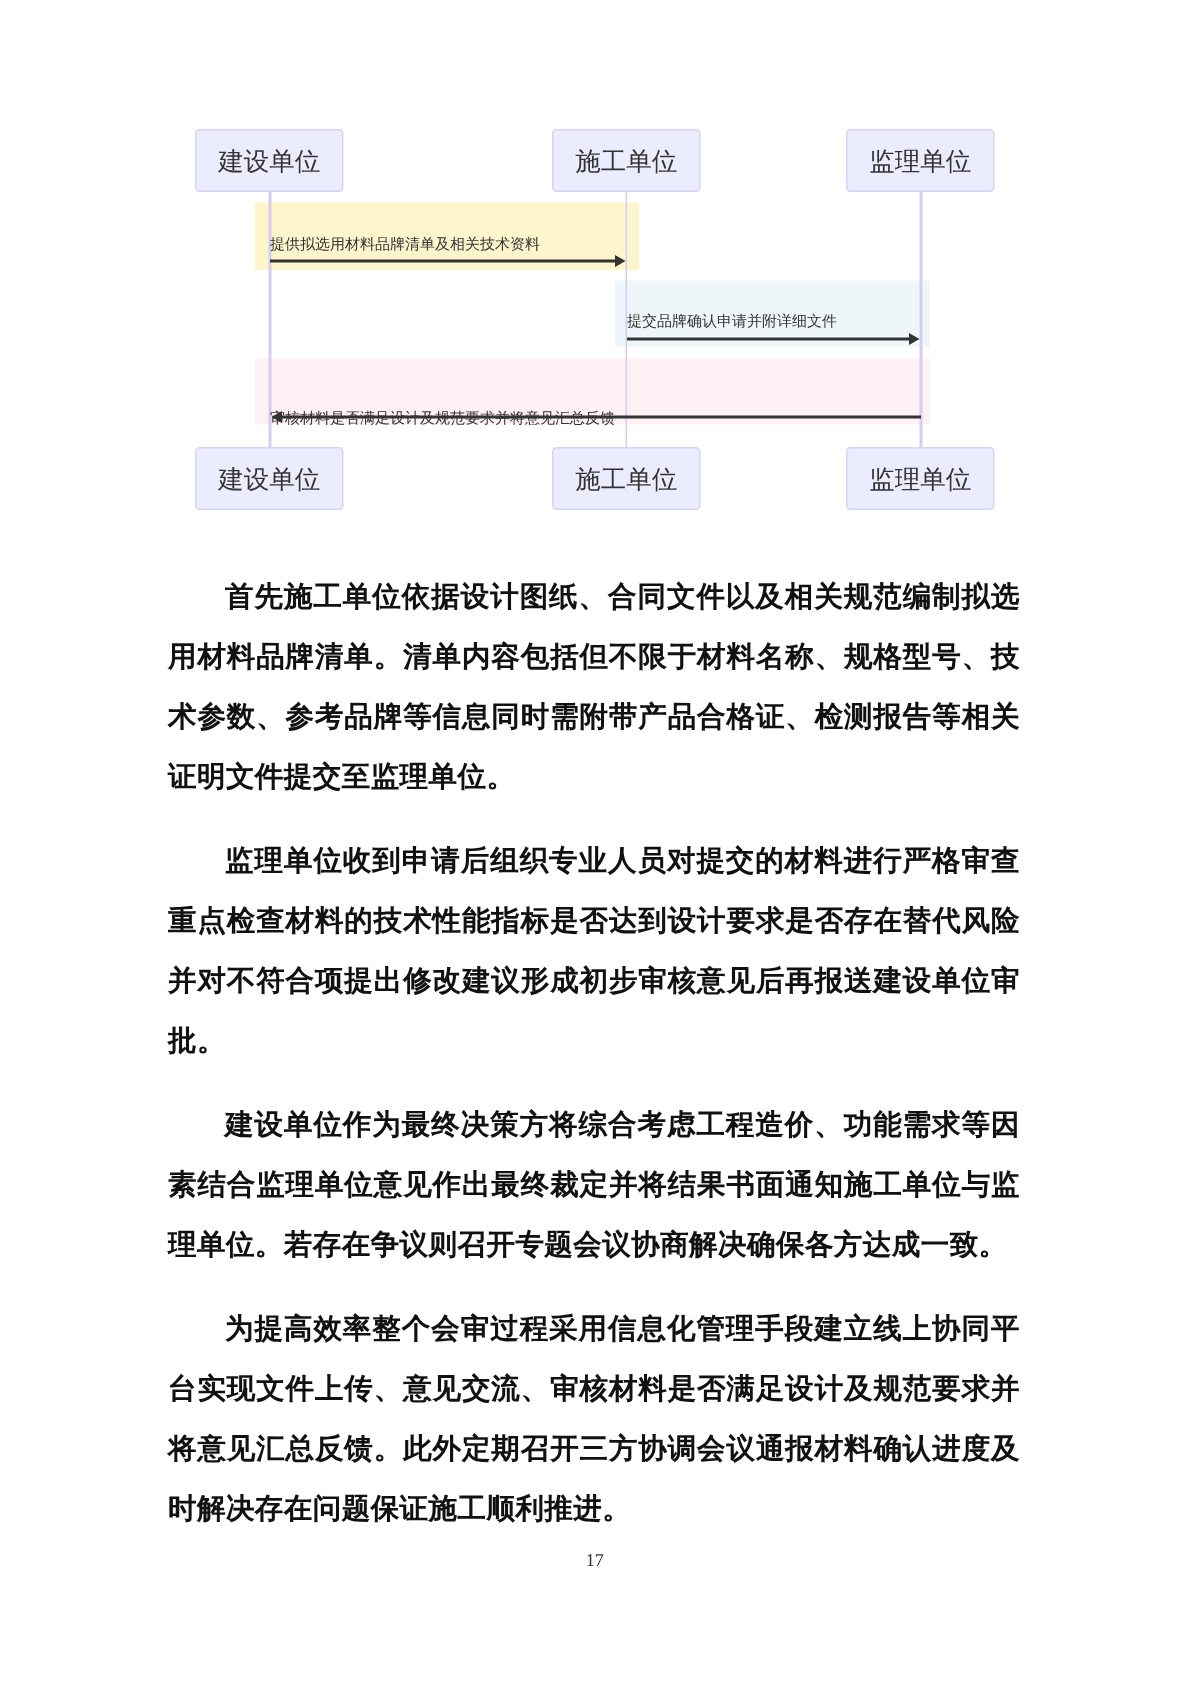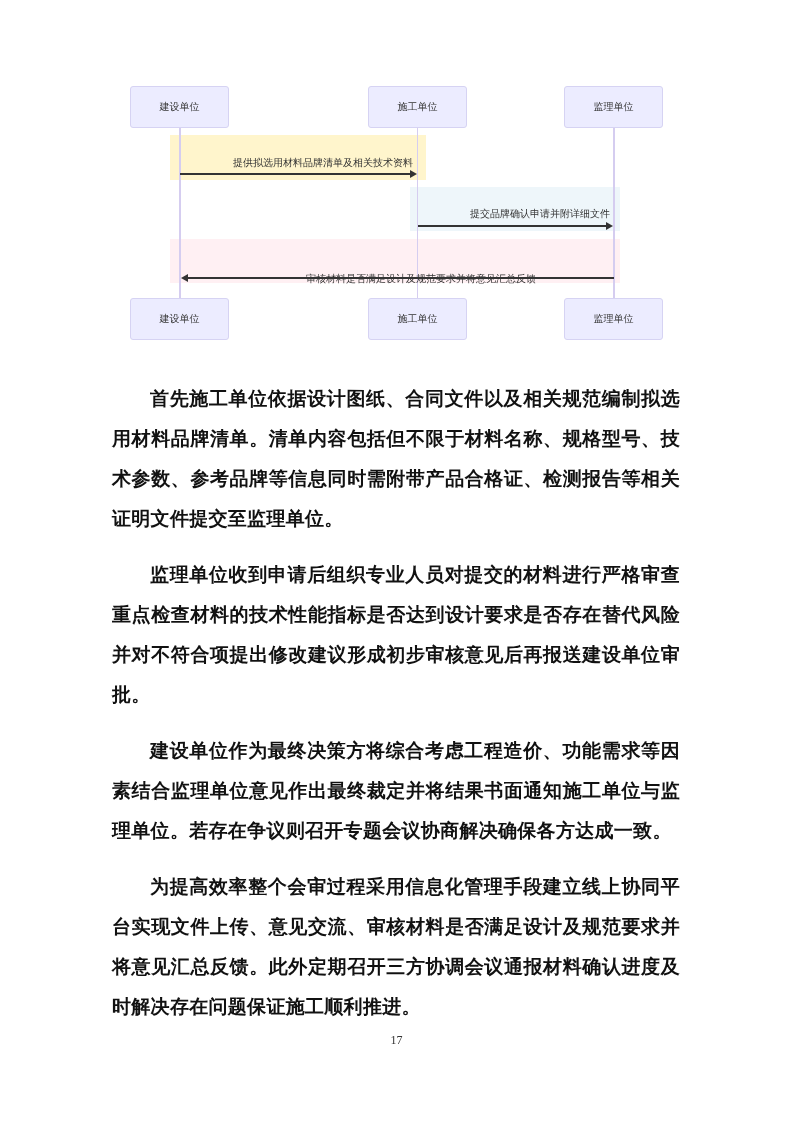--- a/index.html
+++ b/index.html
@@ -2,25 +2,25 @@
 <html><head>
 <meta charset="utf-8">
 <style>
   html, body { margin: 0; padding: 0; background: #ffffff; }
   body { width: 793px; height: 1122px; position: relative; overflow: hidden;
          font-family: "DejaVu Serif", "Liberation Serif", serif; color: #111; }
   .diagram { position: absolute; left: 0; top: 0; width: 793px; height: 350px; }
   .actor { position: absolute; width: 99px; height: 42px; background: #ececff;
            border: 1px solid #d6d3f3; border-radius: 3px; box-sizing: border-box;
            display: flex; align-items: center; justify-content: center;
-           font-family: "DejaVu Sans", "Liberation Sans", sans-serif; font-size: 10px; color: #333; }
+           font-family: "DejaVu Sans", "Liberation Sans", sans-serif; font-size: 17px; color: #333; }
   .lifeline { position: absolute; width: 2px; background: #d5cdf0; }
   .band { position: absolute; }
   .msg-label { position: absolute; font-family: "DejaVu Sans", "Liberation Sans", sans-serif;
-               font-size: 10px; color: #333; text-align: center; white-space: nowrap; padding-left: 24px; }
+               font-size: 10px; color: #333; text-align: left; white-space: nowrap; }
   .arrow-line { position: absolute; height: 1.5px; background: #333; }
   .arrow-head-r { position: absolute; width: 0; height: 0; border-top: 4px solid transparent;
                   border-bottom: 4px solid transparent; border-left: 7px solid #333; }
   .arrow-head-l { position: absolute; width: 0; height: 0; border-top: 4px solid transparent;
                   border-bottom: 4px solid transparent; border-right: 7px solid #333; }
   .body-text { position: absolute; left: 96px; width: 600px; top: 362px; }
   .para { font-size: 19px; line-height: 40px; margin: 16px; text-indent: 38px;
           letter-spacing: 0.3px; text-align: justify; font-weight: bold; }
   .para + .para { margin-top: 0; }
   .page-number { position: absolute; top: 1033px; left: 0; width: 793px; text-align: center;

